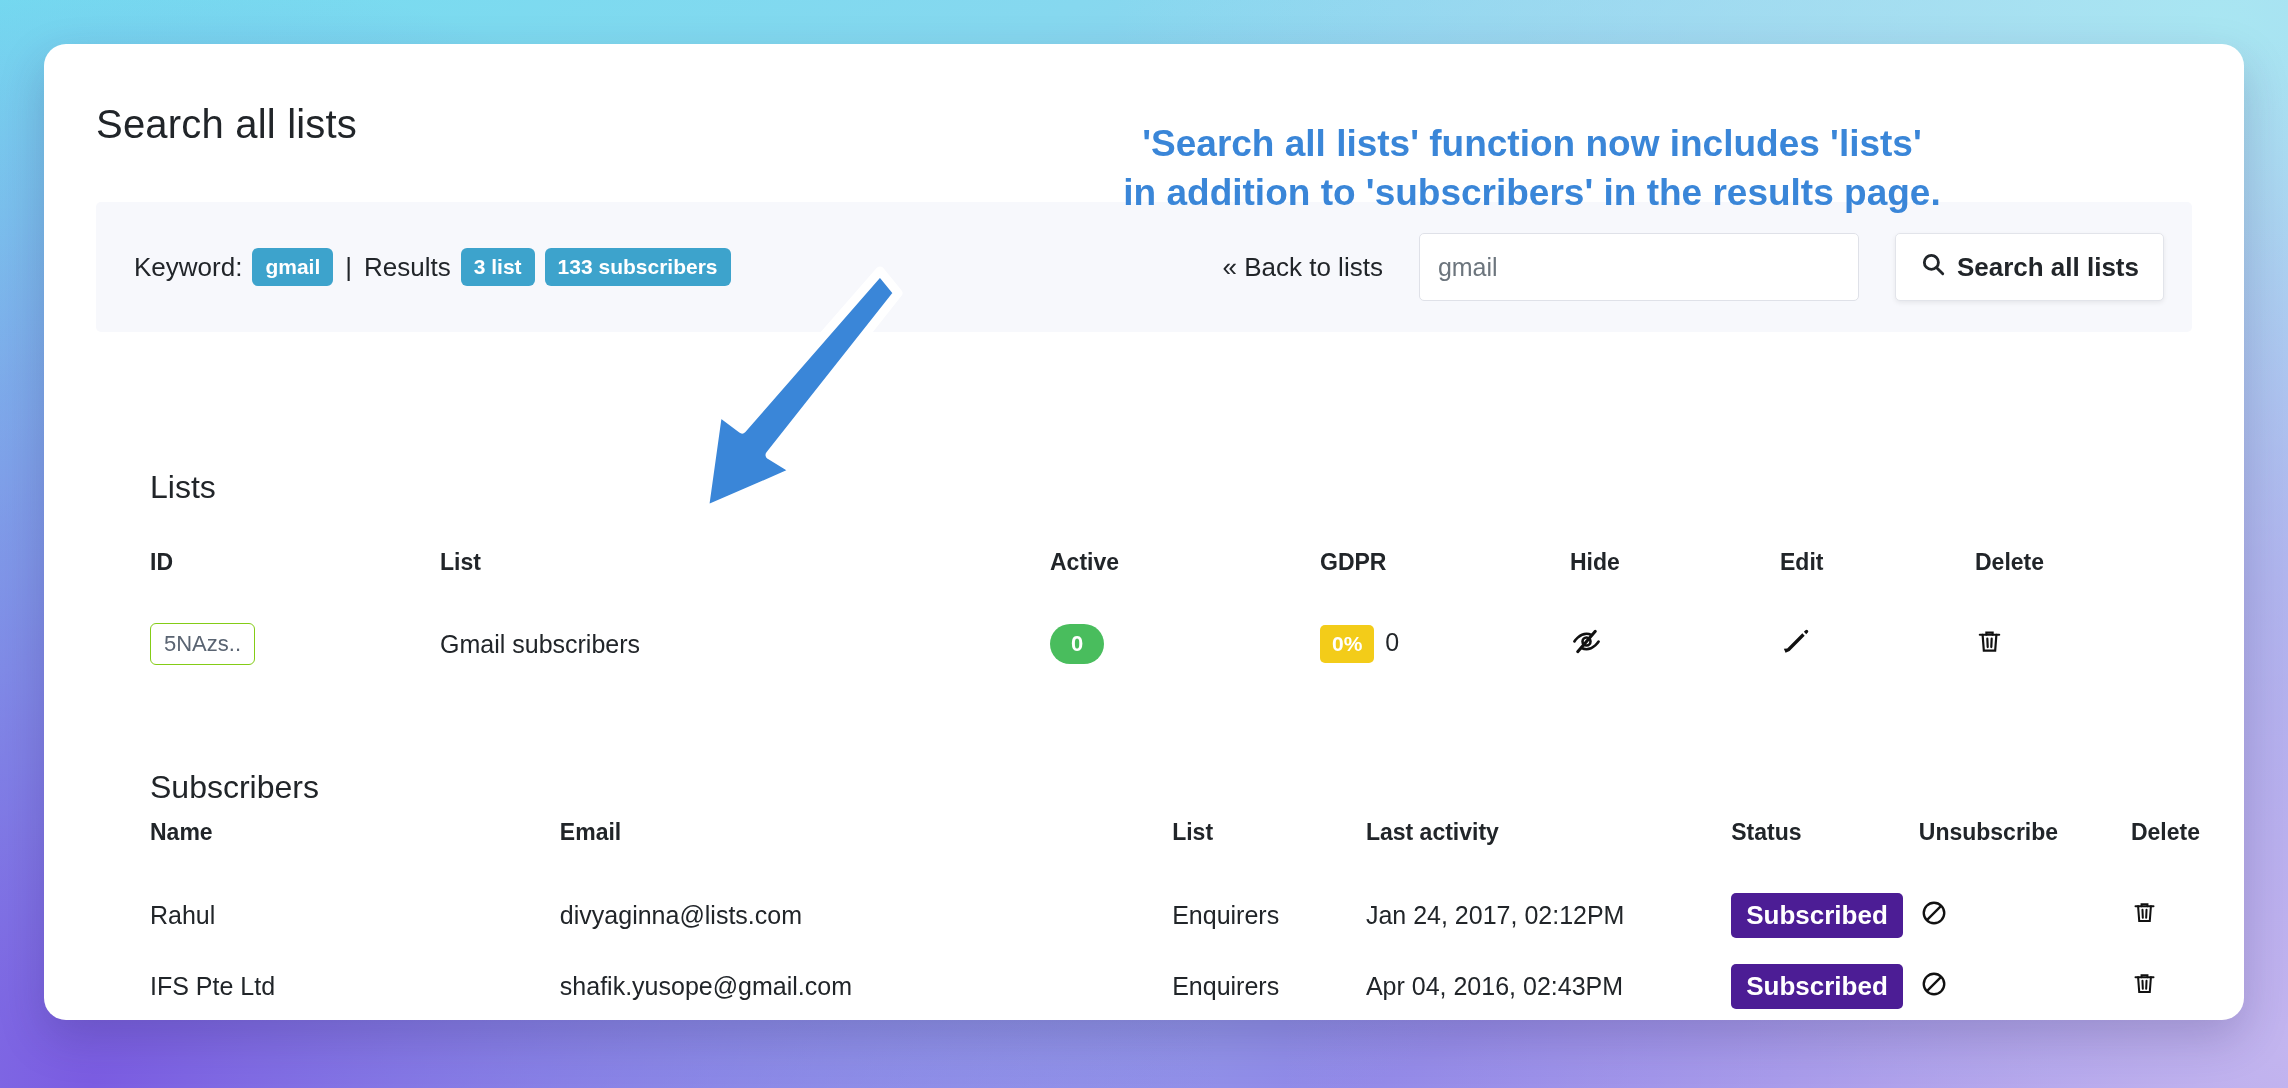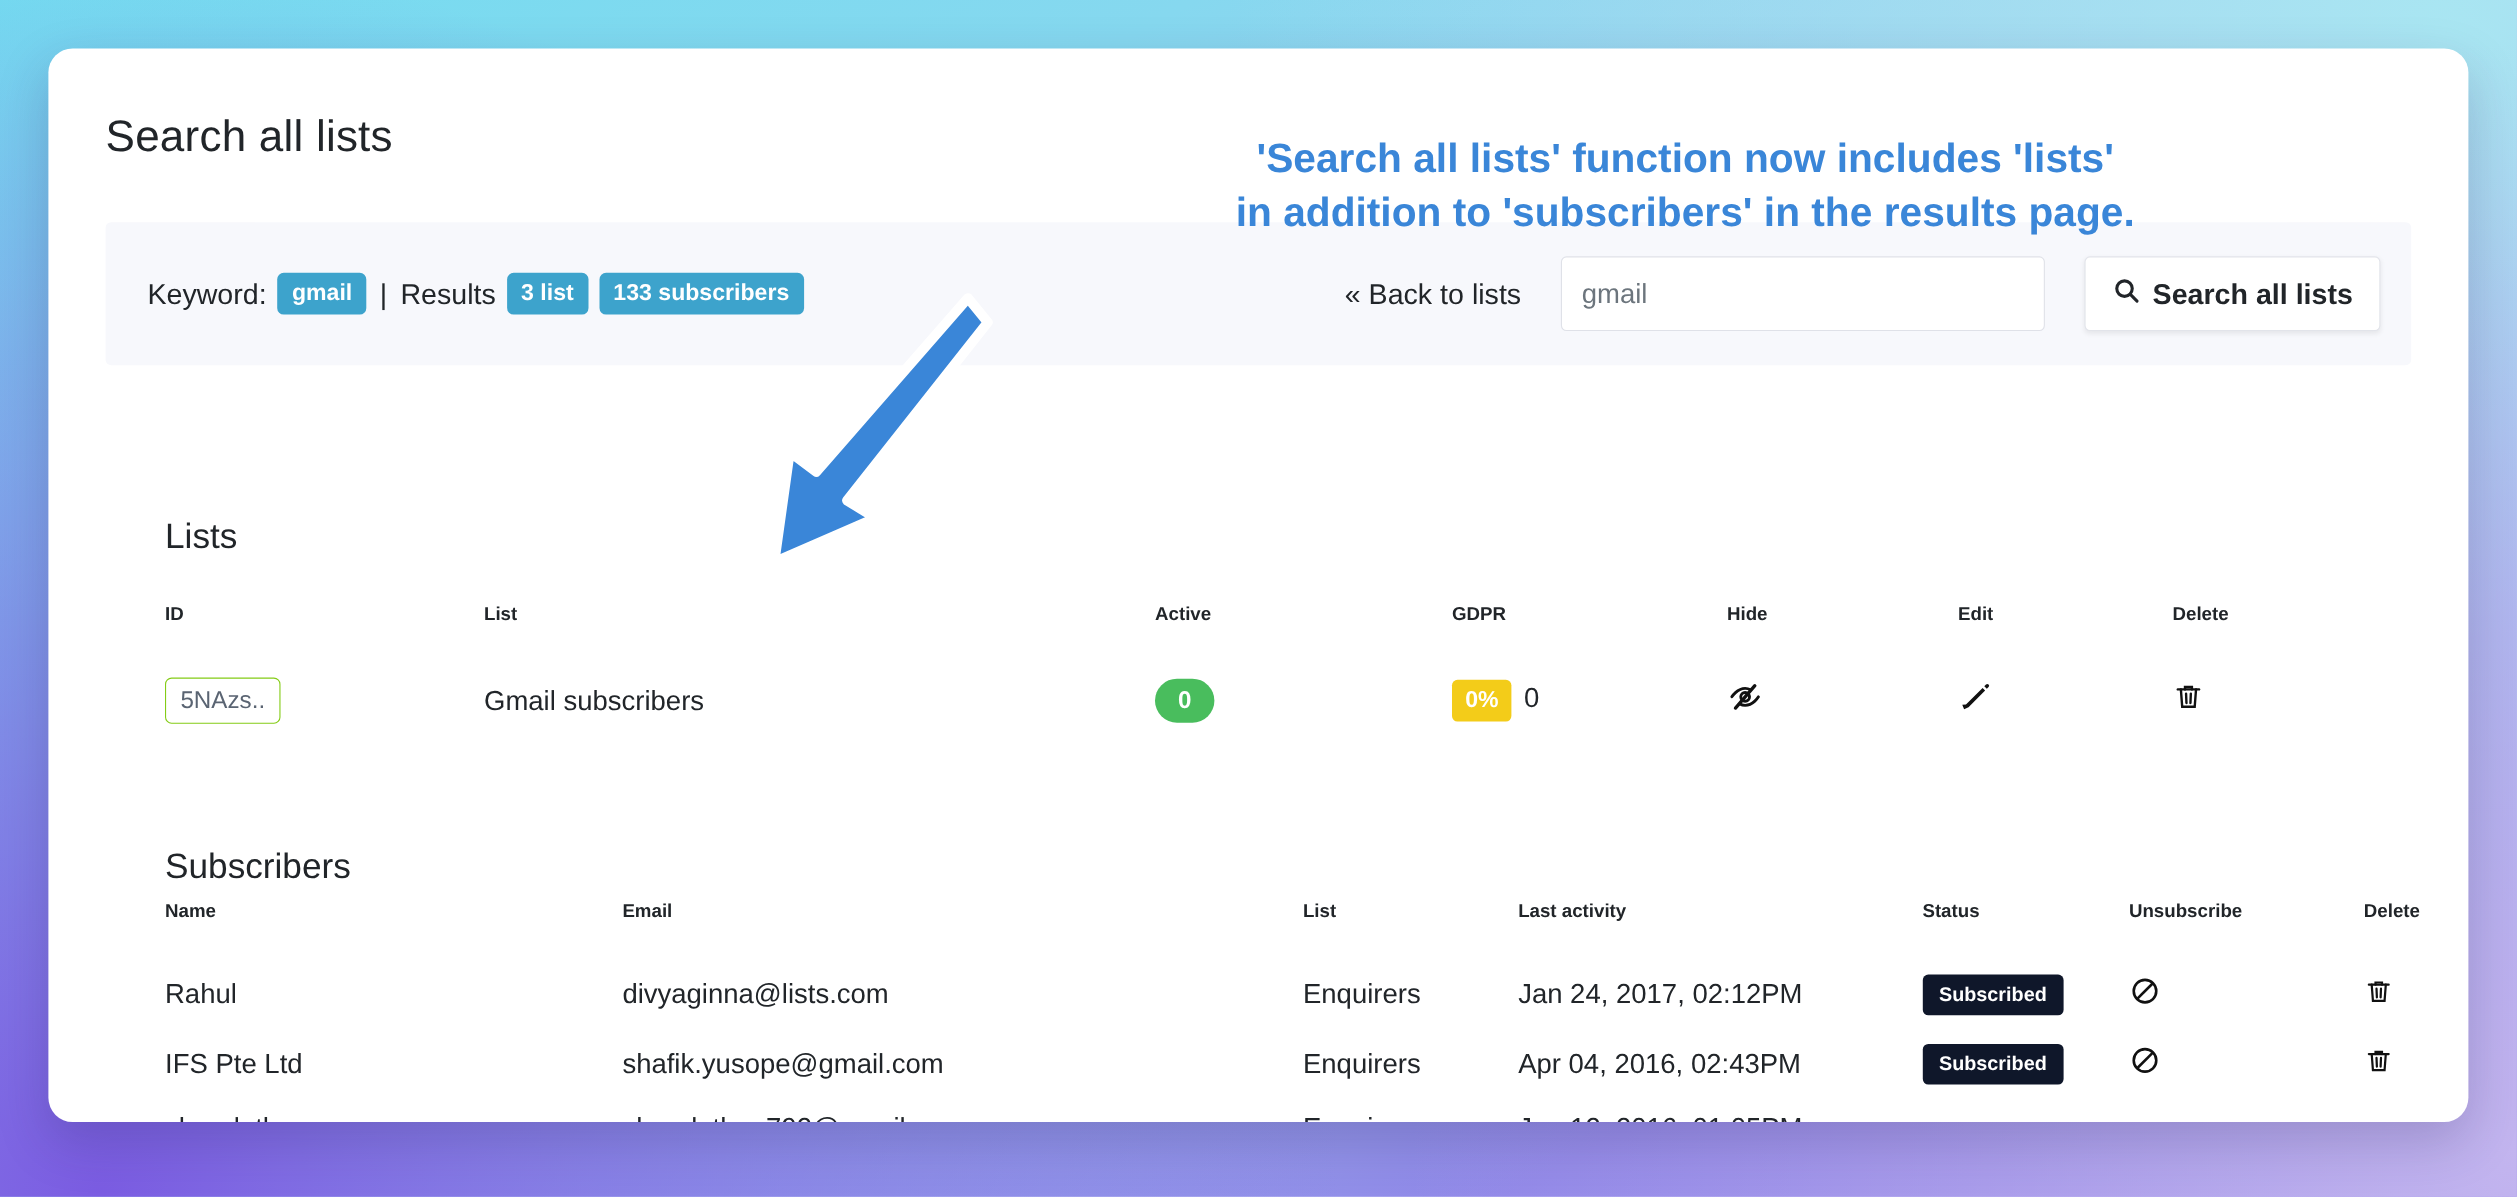--- a/index.html
+++ b/index.html
@@ -135,21 +135,21 @@
   #subs-heading  { left: 106px; top: 705px; margin-top: 20px; }
 
   
   table { border-collapse: collapse; position: absolute; }
 
   .lists-table { left: 106px; top: 505px; width: 2010px; }
   .subs-table  { left: 106px; top: 775px; width: 2050px; }
 
   th {
     text-align: left;
-    font-size: 17px;
+    font-size: 23px;
     font-weight: bold;
     color: #212529;
     padding: 0 0 34px 0;
     white-space: nowrap;
   }
   td {
     font-size: 25px;
     color: #212529;
     padding: 13px 0;
     white-space: nowrap;
@@ -184,23 +184,23 @@
     font-size: 21px;
     font-weight: bold;
     border-radius: 5px;
     padding: 8px 12px 9px;
     line-height: 1;
     margin-right: 11px;
   }
 
   .badge-status {
     display: inline-block;
-    background: #0f172a;
+    background: #4c1d95;
     color: #ffffff;
-    font-size: 18px;
+    font-size: 26px;
     font-weight: bold;
     border-radius: 5px;
     padding: 9px 15px 10px;
     line-height: 1;
   }
 
   .icon-cell { cursor: pointer; }
   .ico { display: inline-block; vertical-align: middle; }
 
   

